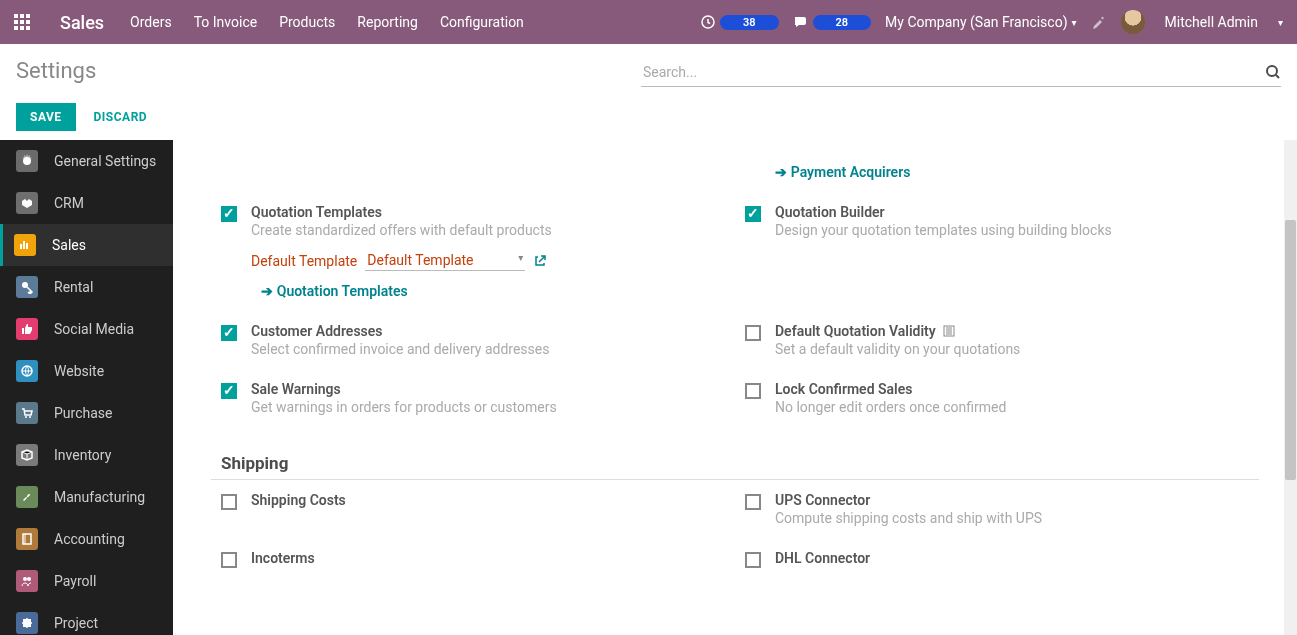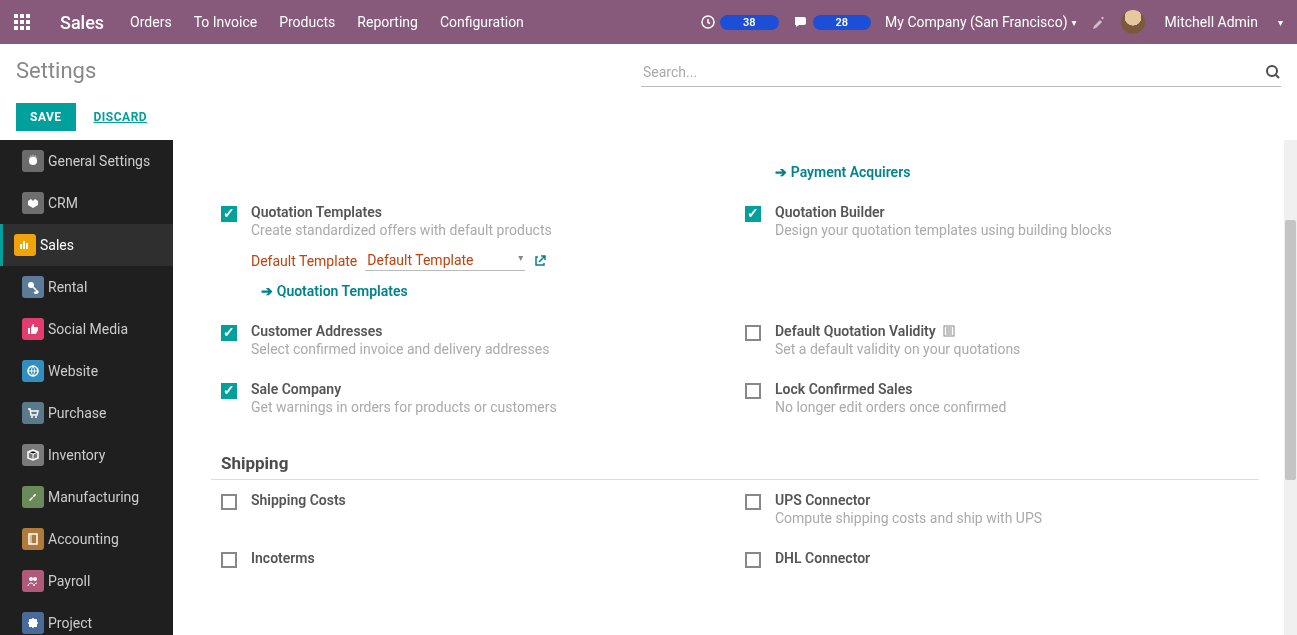--- a/index.html
+++ b/index.html
@@ -26,26 +26,26 @@
 .control-row { display: flex; padding: 14px 16px 0 16px; }
 .page-title { font-size: 22px; color: #888; font-weight: 400; }
 .search-wrap { margin-left: auto; width: 640px; border-bottom: 1px solid #bbb; display: flex; align-items: center; }
 .search-wrap input { border: none; outline: none; width: 100%; font-size: 14px; padding: 6px 2px; color: #555; }
 .search-wrap input::placeholder { color: #aaa; }
 .search-icon { color: #4c4c4c; }
 
 
 .buttons-row { padding: 16px 16px 10px 16px; }
 .btn-save { background: #00A09D; color: #fff; border: none; padding: 7px 14px; font-size: 12px; font-weight: 700; letter-spacing: .5px; cursor: pointer; }
-.btn-discard { background: none; border: none; color: #00A09D; font-size: 12px; font-weight: 700; letter-spacing: .5px; padding: 7px 14px; cursor: pointer; text-decoration: underline; }
+.btn-discard { background: none; border: none; color: #00A09D; font-size: 12px; font-weight: 700; letter-spacing: .5px; padding: 7px 14px; cursor: pointer; }
 
 
 .body-area { position: absolute; top: 140px; left: 0; right: 0; bottom: 0; display: flex; }
 .sidebar { width: 173px; background: #1f1f1f; color: #ccc; overflow: hidden; }
-.sidebar-item { display: flex; align-items: center; gap: 4px; padding: 10px 22px; font-size: 14px; cursor: pointer; }
+.sidebar-item { display: flex; align-items: center; gap: 16px; padding: 10px 16px; font-size: 14px; cursor: pointer; }
 .sidebar-item.active { background: #2f2f2f; border-left: 3px solid #00A09D; padding-left: 11px; color: #fff; }
 .sidebar-icon { width: 22px; height: 22px; display: flex; align-items: center; justify-content: center; border-radius: 3px; font-size: 12px; color: #fff; }
 
 
 .content-wrap { flex: 1; position: relative; }
 .content-scroll { position: absolute; left: 14px; right: 14px; top: 0; bottom: 0; overflow-y: scroll; background: #fff; }
 .content-inner { padding: 0 24px 40px 24px; }
 
 
 .settings-grid { display: flex; flex-wrap: wrap; }
@@ -331,21 +331,21 @@
               </div>
               <div class="setting-desc">Set a default validity on your quotations</div>
             </div>
           </div>
         </div>
 
         <div class="settings-grid">
           <div class="setting">
             <div class="chk-col"><span class="chk checked"></span></div>
             <div class="body-col">
-              <div class="setting-title">Sale Company</div>
+              <div class="setting-title">Sale Warnings</div>
               <div class="setting-desc">Get warnings in orders for products or customers</div>
             </div>
           </div>
           <div class="setting">
             <div class="chk-col"><span class="chk"></span></div>
             <div class="body-col">
               <div class="setting-title">Lock Confirmed Sales</div>
               <div class="setting-desc">No longer edit orders once confirmed</div>
             </div>
           </div>

